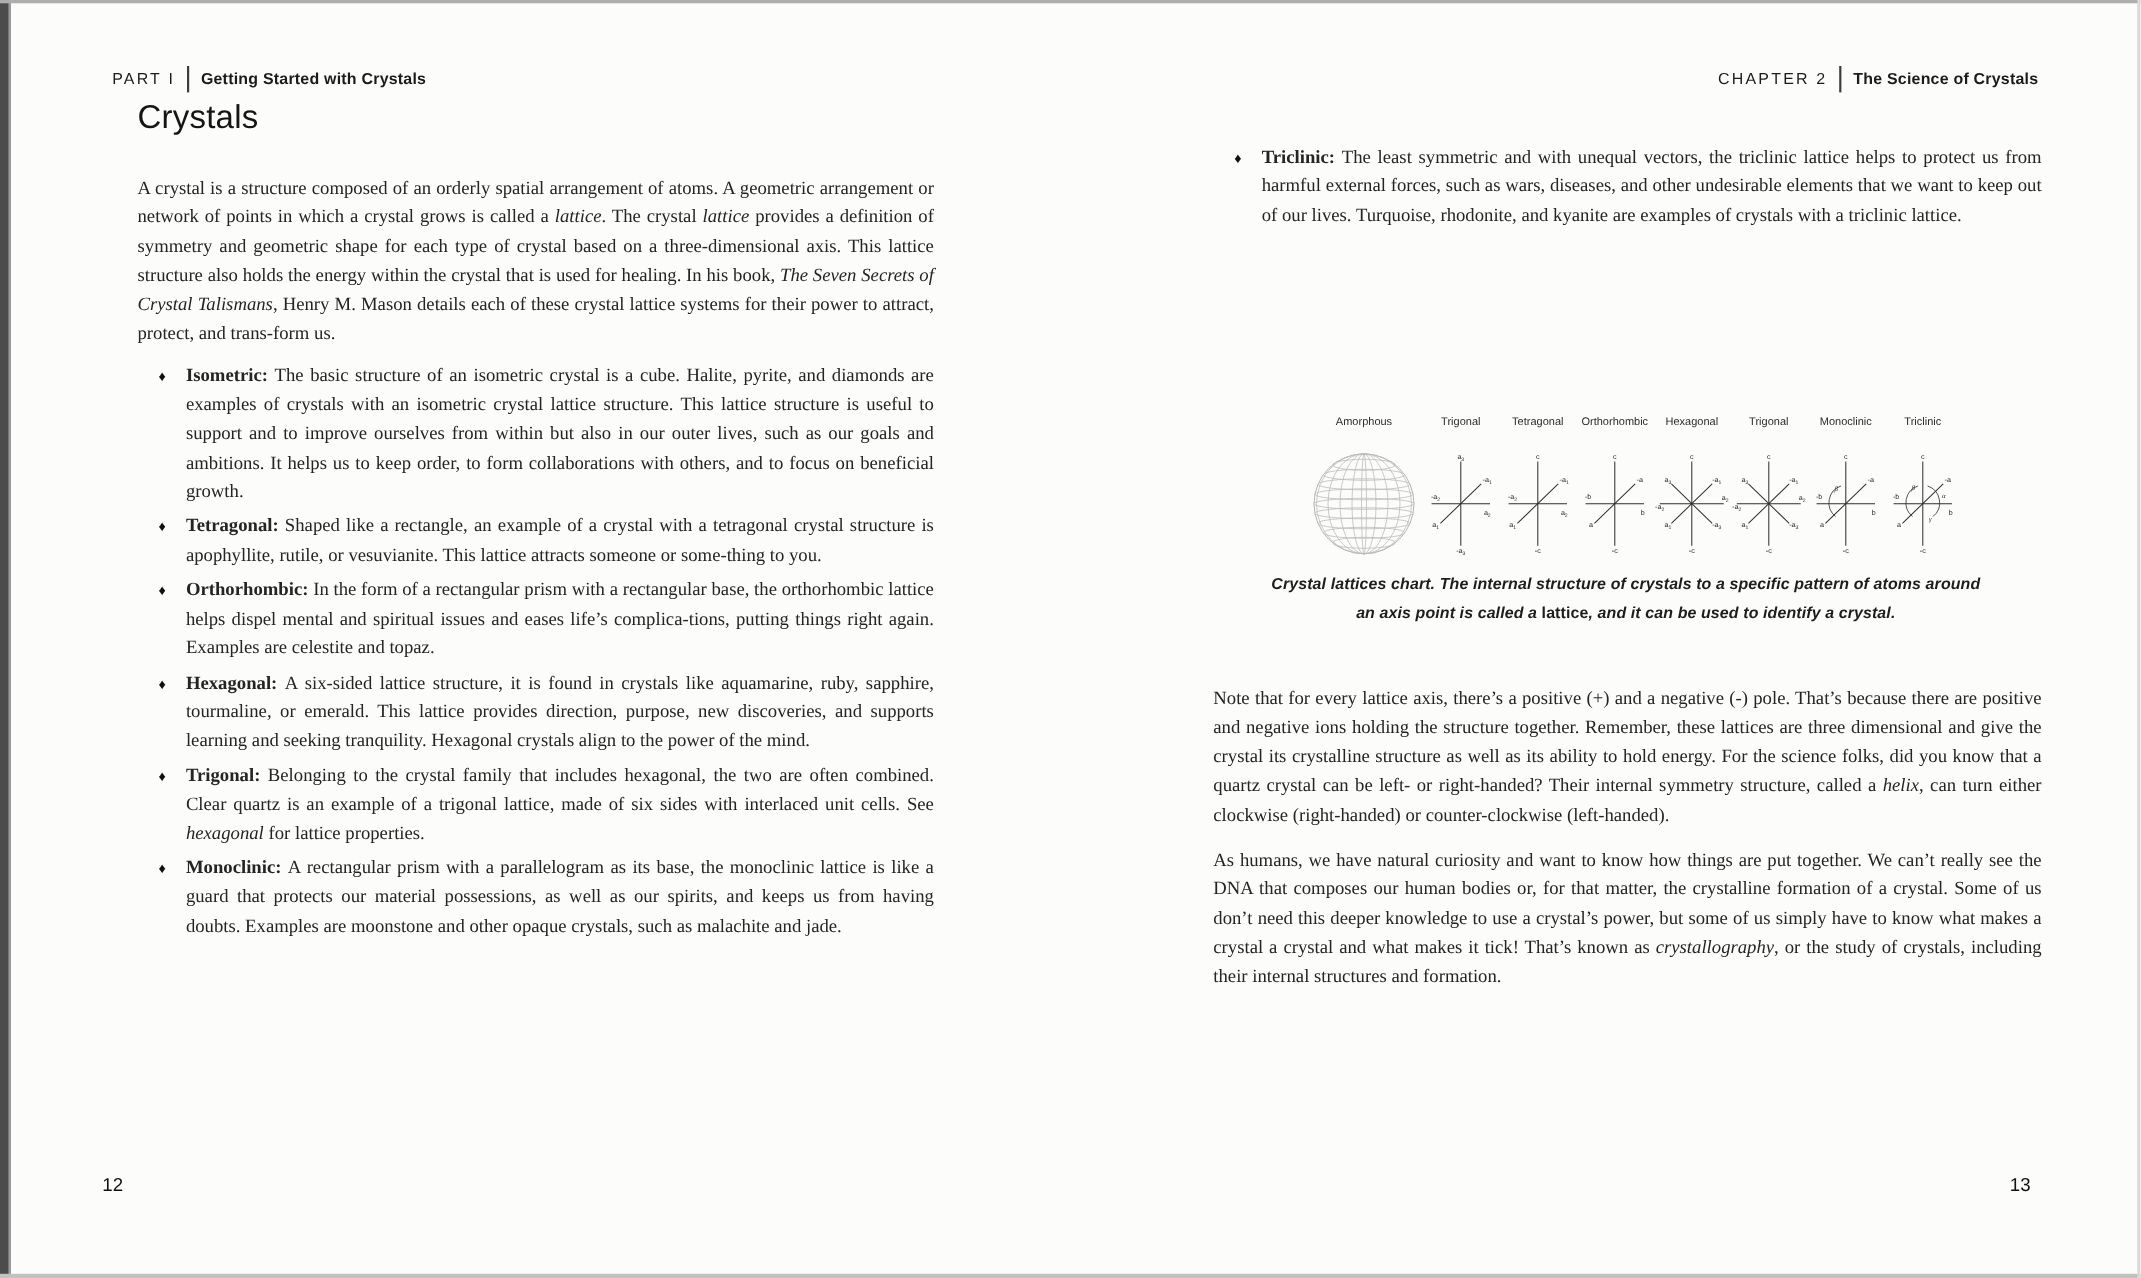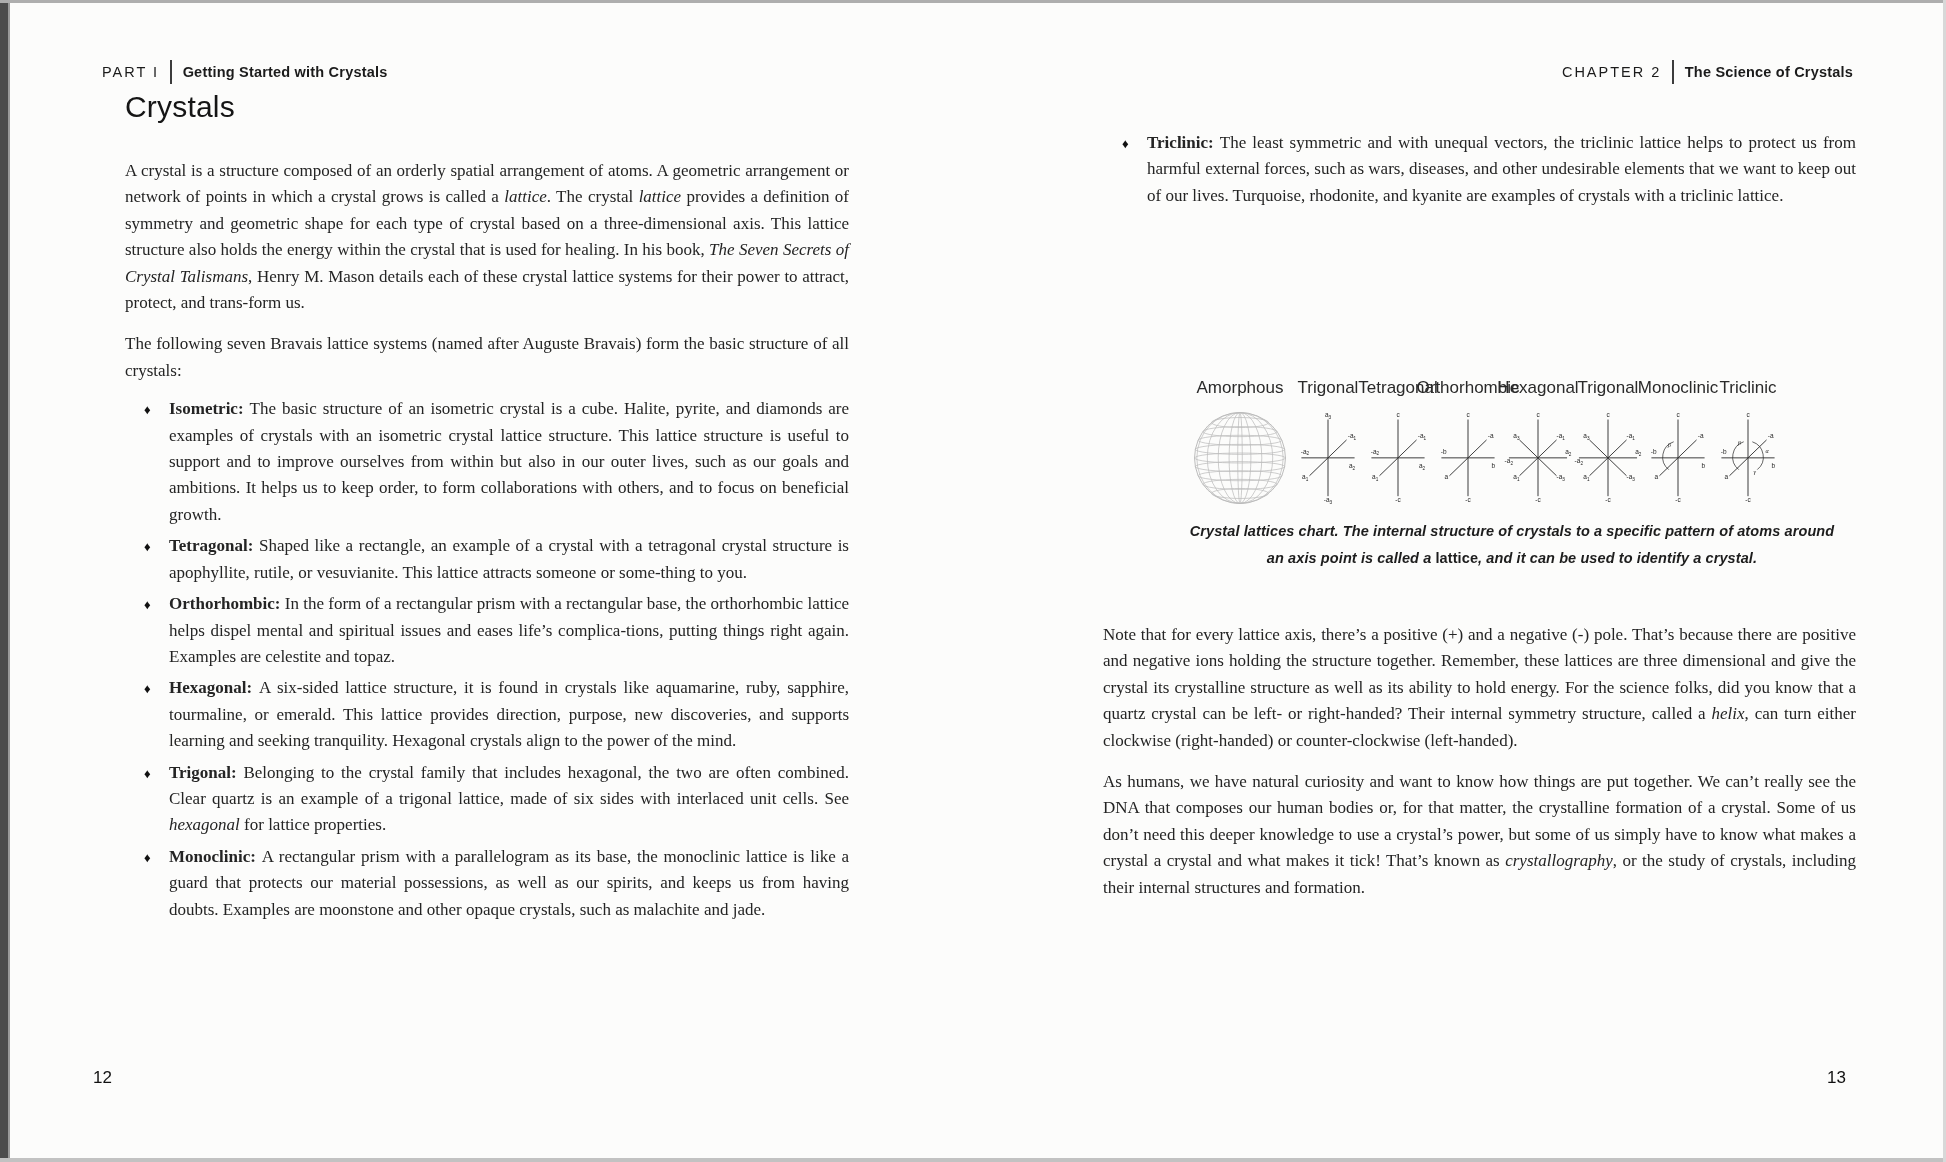--- a/index.html
+++ b/index.html
@@ -52,28 +52,28 @@
   ul.lattice-list.single{margin:0;}
 
   
   #figure-row{
     position:absolute;left:1188px;top:378px;width:596px;
     display:flex;align-items:flex-start;gap:2px;
   }
   .fig-col{display:flex;flex-direction:column;align-items:center;width:68px;flex:0 0 auto;}
   .fig-col.sphere{width:104px;}
   .fig-name{
-    height:22px;font-family:"Liberation Sans",sans-serif;font-size:17px;color:#2a2a2a;
+    height:22px;font-family:"Liberation Sans",sans-serif;font-size:10px;color:#2a2a2a;
     white-space:nowrap;
   }
   .fig-col svg{display:block;}
   .fig-col.sphere svg{margin-top:8px;}
 
   #figure-caption{
-    position:absolute;left:1187px;top:518px;width:650px;text-align:center;
+    position:absolute;left:1153px;top:518px;width:650px;text-align:center;
     font-family:"Liberation Sans",sans-serif;font-style:italic;font-weight:700;
     font-size:14.5px;line-height:27px;color:#1d1d1d;letter-spacing:.1px;
   }
 
   .pagenum{
     position:absolute;top:1068px;font-family:"Liberation Sans",sans-serif;
     font-weight:400;font-size:17px;color:#111;
   }
   #pagenum-left{left:93px;}
   #pagenum-right{right:100px;text-align:right;}
@@ -95,21 +95,20 @@
 
 <div class="runhead" id="head-right">
   <span class="part">CHAPTER 2</span>
   <span class="rule"></span>
   <span class="rtitle">The Science of Crystals</span>
 </div>
 
 <div class="colL">
   <h1 class="chapter">Crystals</h1>
   <p class="body"><span>A crystal is a structure composed of an orderly spatial arrangement of atoms. A geometric arrangement or network of points in which a crystal grows is called a </span><span class="it">lattice</span><span>. The crystal </span><span class="it">lattice</span><span> provides a definition of symmetry and geometric shape for each type of crystal based on a three-dimensional axis. This lattice structure also holds the energy within the crystal that is used for healing. In his book, </span><span class="it">The Seven Secrets of Crystal Talismans</span><span>, Henry M. Mason details each of these crystal lattice systems for their power to attract, protect, and trans-form us.</span></p>
-  <p class="body">The following seven Bravais lattice systems (named after Auguste Bravais) form the basic structure of all crystals:</p>
   <ul class="lattice-list">
       <li><span class="blt">♦</span><span class="term">Isometric: </span><span><span>The basic structure of an isometric crystal is a cube. Halite, pyrite, and diamonds are examples of crystals with an isometric crystal lattice structure. This lattice structure is useful to support and to improve ourselves from within but also in our outer lives, such as our goals and ambitions. It helps us to keep order, to form collaborations with others, and to focus on beneficial growth.</span></span></li>
       <li><span class="blt">♦</span><span class="term">Tetragonal: </span><span><span>Shaped like a rectangle, an example of a crystal with a tetragonal crystal structure is apophyllite, rutile, or vesuvianite. This lattice attracts someone or some-thing to you.</span></span></li>
       <li><span class="blt">♦</span><span class="term">Orthorhombic: </span><span><span>In the form of a rectangular prism with a rectangular base, the orthorhombic lattice helps dispel mental and spiritual issues and eases life’s complica-tions, putting things right again. Examples are celestite and topaz.</span></span></li>
       <li><span class="blt">♦</span><span class="term">Hexagonal: </span><span><span>A six-sided lattice structure, it is found in crystals like aquamarine, ruby, sapphire, tourmaline, or emerald. This lattice provides direction, purpose, new discoveries, and supports learning and seeking tranquility. Hexagonal crystals align to the power of the mind.</span></span></li>
       <li><span class="blt">♦</span><span class="term">Trigonal: </span><span><span>Belonging to the crystal family that includes hexagonal, the two are often combined. Clear quartz is an example of a trigonal lattice, made of six sides with interlaced unit cells. See </span><span class="it">hexagonal</span><span> for lattice properties.</span></span></li>
       <li><span class="blt">♦</span><span class="term">Monoclinic: </span><span><span>A rectangular prism with a parallelogram as its base, the monoclinic lattice is like a guard that protects our material possessions, as well as our spirits, and keeps us from having doubts. Examples are moonstone and other opaque crystals, such as malachite and jade.</span></span></li>
     </ul>
 </div>
 

